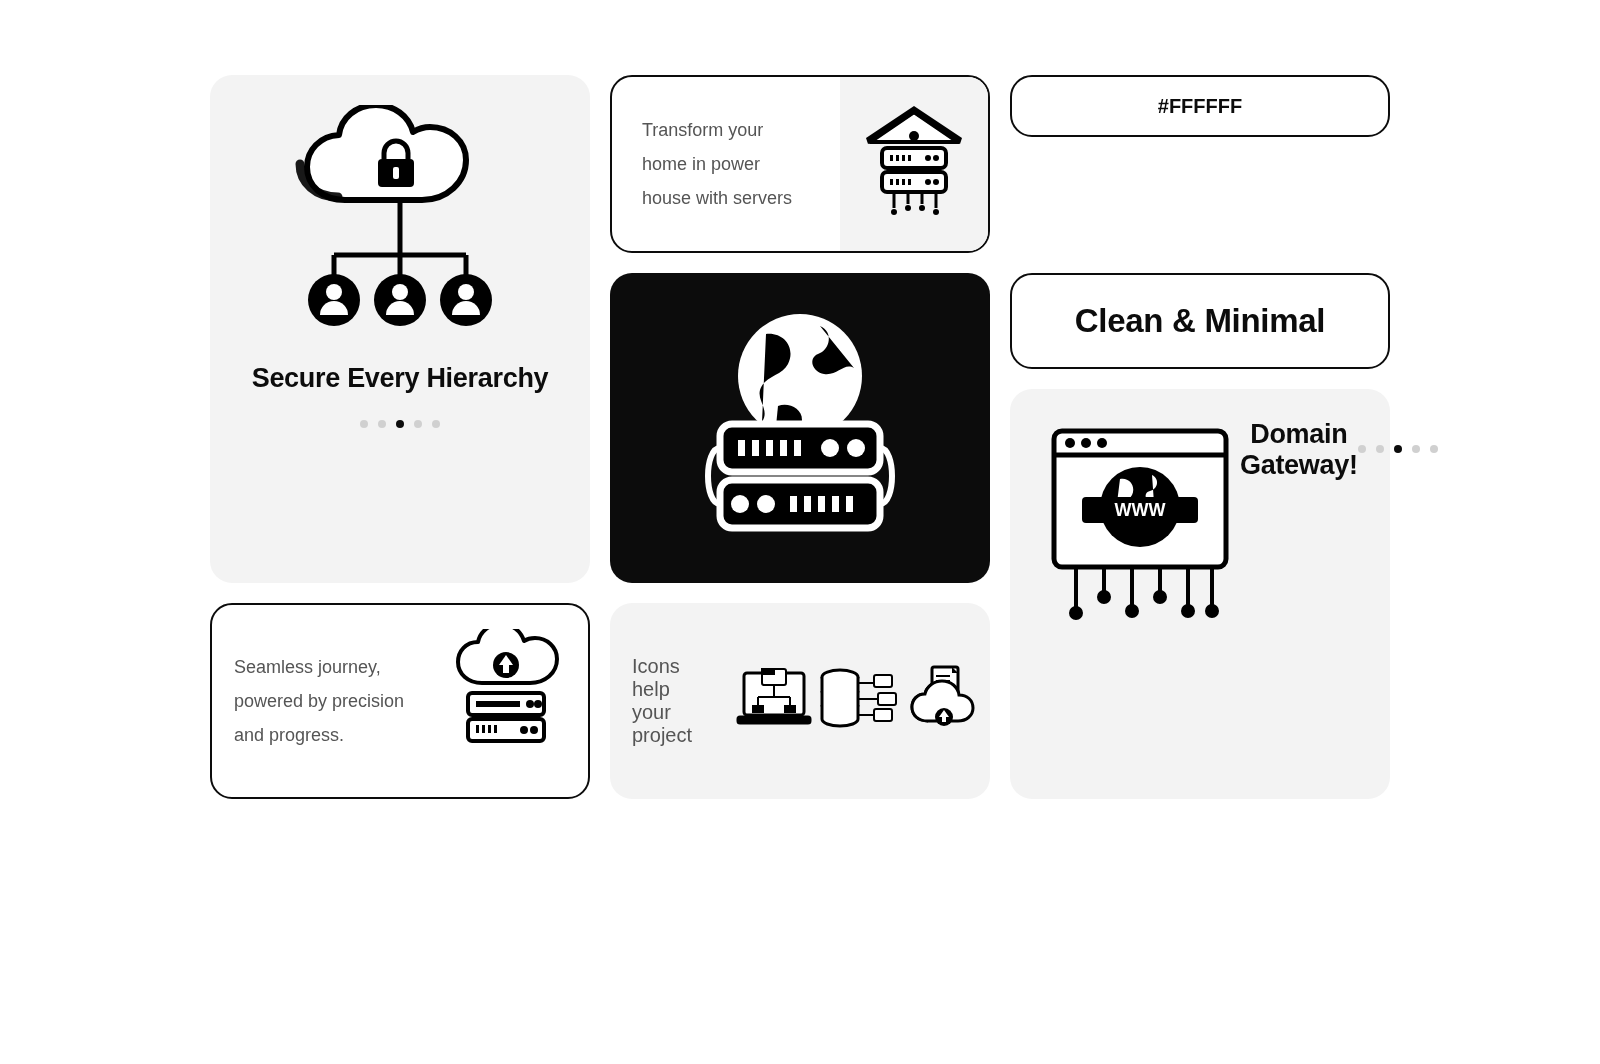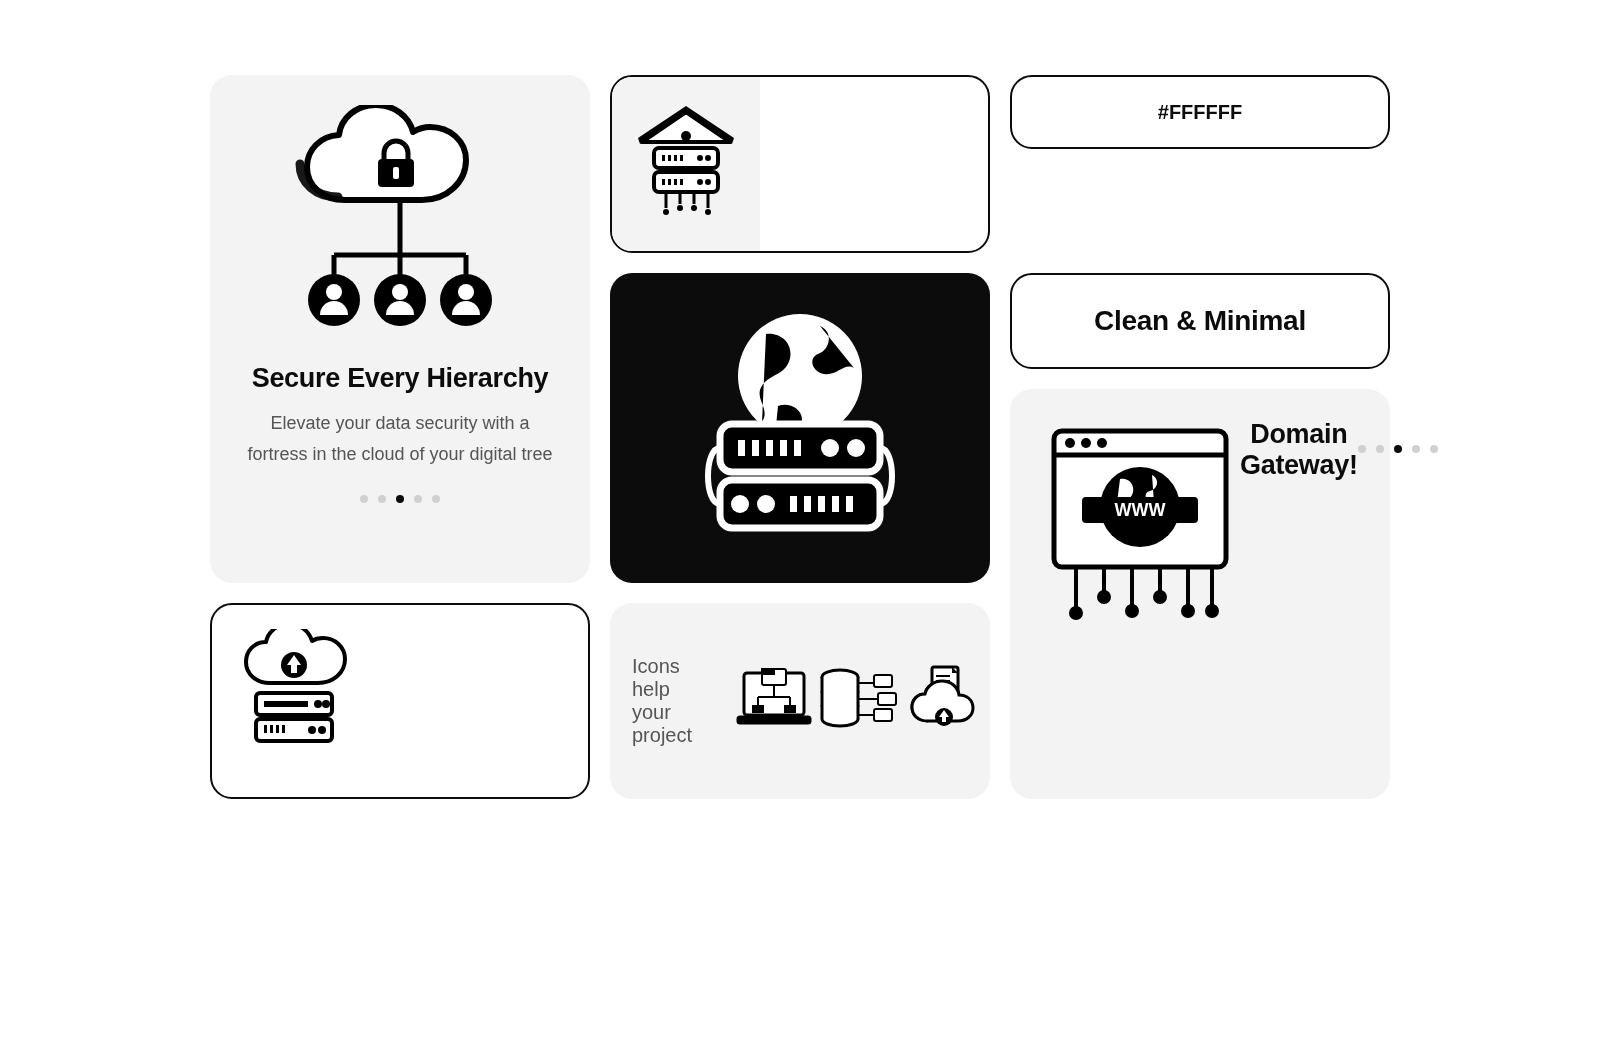--- a/index.html
+++ b/index.html
@@ -28,21 +28,21 @@
 .card{
   border-radius:var(--radius);
 }
 .bordered{border:2px solid var(--black);}
 .soft{background:var(--muted-bg);}
 .white{background:#fff;}
 .blackbg{background:var(--black);color:#fff;}
 .a{grid-column:1;grid-row:1 / span 3;padding:30px 30px 24px;display:flex;flex-direction:column;align-items:center;}
 .b{grid-column:2;grid-row:1;display:flex;align-items:stretch;overflow:hidden;height:178px;}
 .c{grid-column:2;grid-row:2 / span 2;height:310px;display:flex;align-items:center;justify-content:center;}
-.d{grid-column:3;grid-row:1;display:flex;overflow:hidden;height:74px;}
+.d{grid-column:3;grid-row:1;display:flex;overflow:hidden;height:62px;}
 .e{grid-column:3;grid-row:2;height:96px;display:flex;align-items:center;justify-content:center;}
 .f{grid-column:3;grid-row:3 / span 2;padding:30px;display:flex;flex-direction:row;align-items:flex-start;}
 .g{grid-column:1;grid-row:4;display:flex;align-items:center;gap:10px;padding:18px 22px;height:196px;}
 .h{grid-column:2;grid-row:4;padding:22px;display:flex;align-items:center;gap:22px;height:196px;}
 h2{font-size:27px;font-weight:700;letter-spacing:-0.3px;text-align:center;}
 p.desc{font-size:18px;line-height:1.7;color:var(--gray-text);text-align:center;margin-top:14px;}
 .small{font-size:18px;line-height:1.9;color:var(--gray-text);}
 .dots{display:flex;gap:10px;margin-top:26px;}
 .dots span{width:8px;height:8px;border-radius:50%;background:#d0d0d0;}
 .dots span.active{background:var(--black);}
@@ -92,31 +92,33 @@
           <circle cx="44" cy="187" r="8"></circle>
             <path d="M30 210a14 14 0 0 1 28 0z"></path>
           <circle cx="110" cy="187" r="8"></circle>
             <path d="M96 210a14 14 0 0 1 28 0z"></path>
           <circle cx="176" cy="187" r="8"></circle>
             <path d="M162 210a14 14 0 0 1 28 0z"></path>
         </g>
       </svg>
     </div>
     <h2>Secure Every Hierarchy</h2>
-    <p class="desc">Elevate your data security with a fortress in the cloud of your digital tree</p>
     <div class="dots">
       <span></span>
         <span></span>
         <span class="active"></span>
         <span></span>
         <span></span>
     </div>
   </div>
 
   <div class="card bordered white b">
+    <div class="left">
+      <p class="small">Transform your home in power house with servers</p>
+    </div>
     <div class="right">
       <svg width="100" height="120" viewBox="0 0 100 120">
         <g stroke="#000" stroke-width="4" fill="#fff" stroke-linejoin="round">
           <polygon points="50,8 94,38 6,38"></polygon>
           <polygon points="50,2 98,34 96,40 50,10 4,40 2,34" fill="#000" stroke="none"></polygon>
           <circle cx="50" cy="32" r="5" fill="#000" stroke="none"></circle>
           <rect x="18" y="44" width="64" height="20" rx="5"></rect>
           <rect x="18" y="68" width="64" height="20" rx="5"></rect>
         </g>
         <g fill="#000">
@@ -185,21 +187,21 @@
     </div>
   </div>
 
   <div class="card bordered d">
     <div class="swatch">
         <span>#FFFFFF</span>
       </div>
   </div>
 
   <div class="card bordered white e">
-    <h2 style="font-size:28px;">Clean &amp; Minimal</h2>
+    <h2 style="font-size:33px;">Clean &amp; Minimal</h2>
   </div>
 
   <div class="card soft f">
     <div style="margin-bottom:28px;">
       <svg width="200" height="220" viewBox="0 0 200 220">
         <g stroke="#000" stroke-width="5" fill="#fff" stroke-linejoin="round">
           <rect x="14" y="12" width="172" height="136" rx="8"></rect>
           <line x1="14" y1="36" x2="186" y2="36"></line>
         </g>
         <g fill="#000">
@@ -238,20 +240,21 @@
     <div class="dots">
       <span></span>
         <span></span>
         <span class="active"></span>
         <span></span>
         <span></span>
     </div>
   </div>
 
   <div class="card bordered white g">
+    <p class="small" style="flex:1;">Seamless journey, powered by precision and progress.</p>
     <div>
       <svg width="120" height="140" viewBox="0 0 120 140">
         <g stroke="#000" stroke-width="4" fill="#fff" stroke-linejoin="round">
           <path d="M36 46c-14 0-24-9-24-21 0-11 8-20 20-20 2-10 11-18 23-18 11 0 20 7 23 17 3-2 7-3 11-3 12 0 22 9 22 21 0 14-12 24-27 24H36z" transform="translate(0,8)"></path>
         </g>
         <circle cx="60" cy="36" r="13" fill="#000"></circle>
         <polygon points="60,26 67,36 53,36" fill="#fff"></polygon>
         <rect x="57" y="34" width="6" height="10" fill="#fff"></rect>
         <g stroke="#000" stroke-width="4" fill="#fff">
           <rect x="22" y="64" width="76" height="22" rx="4"></rect>

